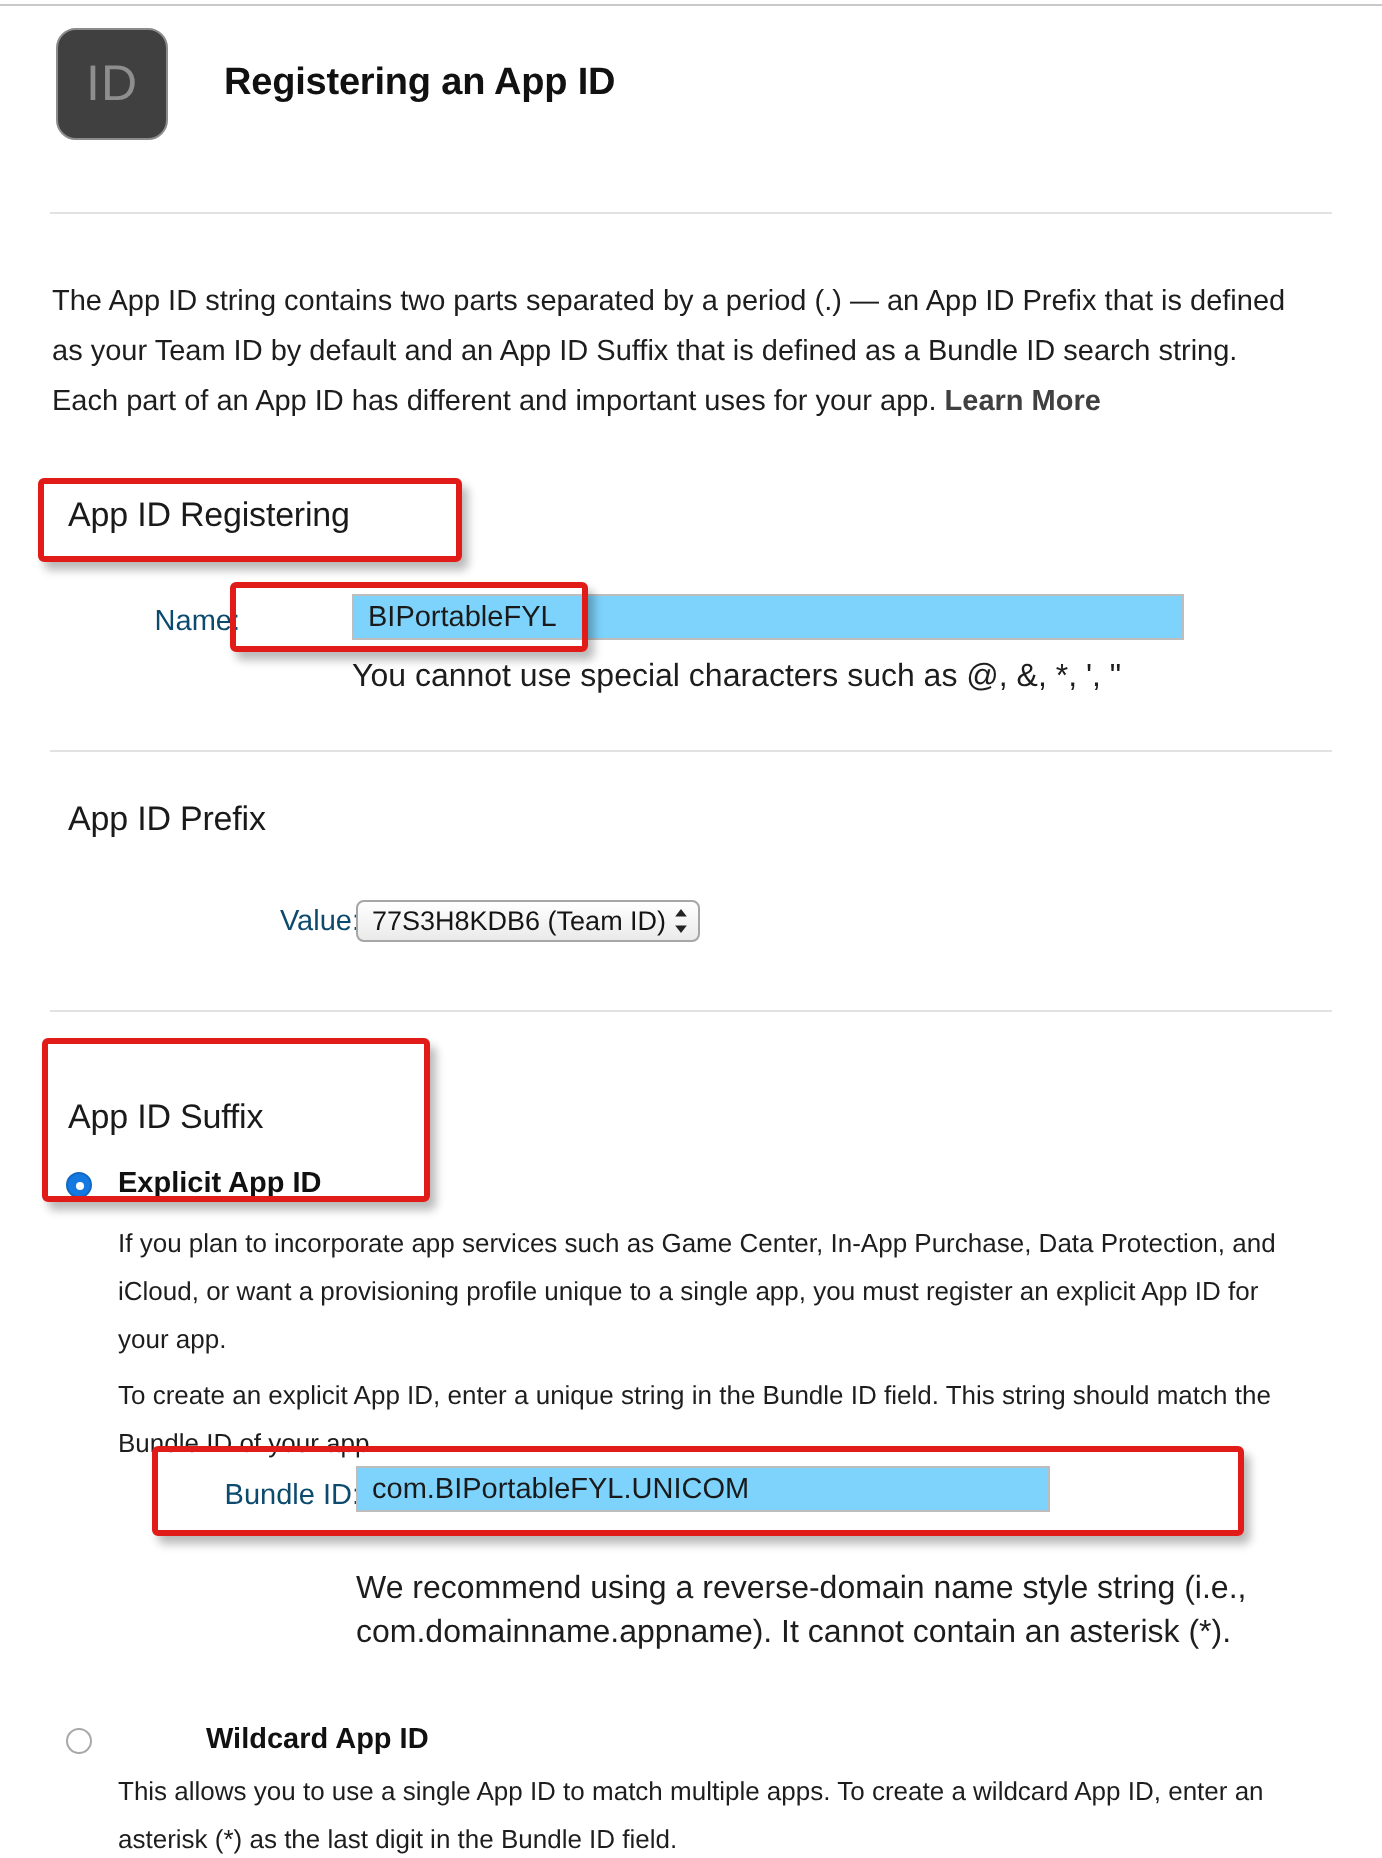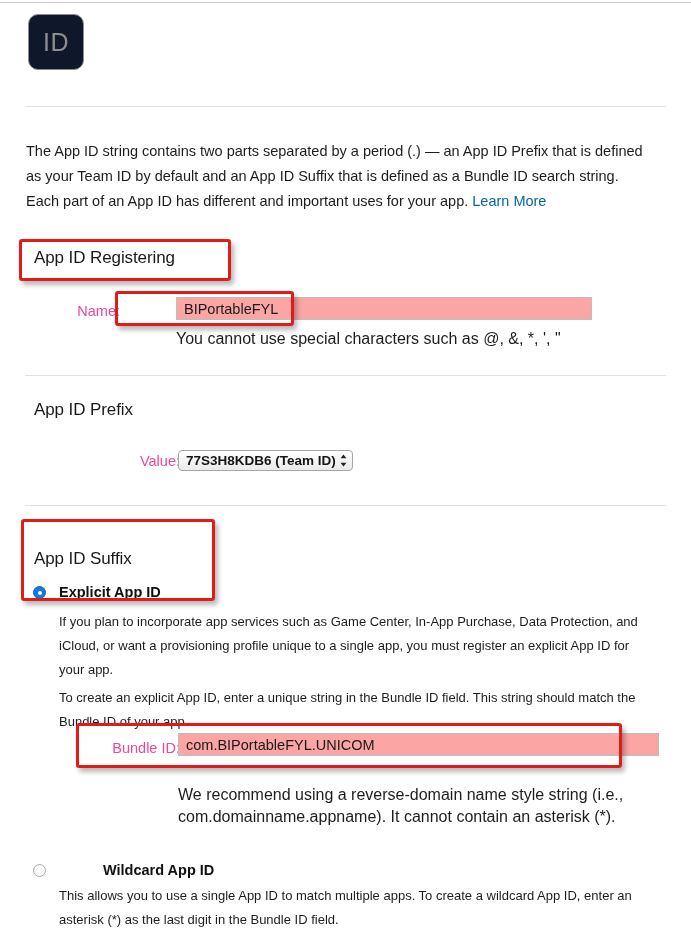--- a/index.html
+++ b/index.html
@@ -33,21 +33,21 @@
     align-items: center;
   }
   .id-badge {
     width: 56px; height: 56px;
     border: 1.6px solid #8c8c8c;
     border-radius: 10px;
     display: flex;
     align-items: center;
     justify-content: center;
     box-sizing: border-box;
-    background: #0f172a;
+    background: #404040;
   }
   .id-badge span {
     font-size: 25px;
     color: #8e8e8e;
     letter-spacing: 0.5px;
     font-family: "Liberation Sans", sans-serif;
   }
   .header-title {
     margin-left: 28px;
     font-size: 19px;
@@ -71,47 +71,48 @@
   
   .intro {
     position: absolute;
     left: 26px; top: 139px;
     width: 620px;
     font-size: 14.5px;
     line-height: 25px;
     color: #1d1d1d;
   }
   .intro a {
-    color: #0369a1;
+    color: #404040;
     text-decoration: none;
+    font-weight: bold;
   }
 
   
   .section-title {
     position: absolute;
     font-size: 17px;
     color: #1a1a1a;
     letter-spacing: -0.1px;
   }
   .section-title.t-desc   { left: 34px; top: 248px; }
   .section-title.t-prefix { left: 34px; top: 400px; }
   .section-title.t-suffix { left: 34px; top: 549px; }
 
   
   .form-label {
     position: absolute;
     font-size: 14.5px;
-    color: #ec4899;
+    color: #0c4a6e;
     text-align: right;
   }
   .text-input {
     position: absolute;
     box-sizing: border-box;
     border: 1px solid #bdbdbd;
-    background: #fca5a5;
+    background: #7dd3fc;
     font-family: "Liberation Sans", sans-serif;
     font-size: 14.5px;
     color: #1a1a1a;
     padding: 0 7px;
     outline: none;
     border-radius: 0;
   }
   .help-text {
     position: absolute;
     font-size: 16px;
@@ -133,34 +134,33 @@
     box-sizing: border-box;
     border: 1px solid #a6a6a6;
     border-radius: 4px;
     background: linear-gradient(#ffffff, #eaeaea);
     display: flex;
     align-items: center;
     padding: 0 5px 0 7px;
     font-size: 13.5px;
     color: #151515;
     white-space: nowrap;
-    font-weight: bold;
   }
   .select-arrows {
     margin-left: 4px;
     display: flex;
     flex-direction: column;
     line-height: 5px;
     font-size: 8px;
     color: #232323;
   }
 
   
   .lbl-bundle  { left: 60px; top: 740px; width: 120px; }
-  .in-bundle   { left: 178px; top: 733px; width: 481px; height: 23px; }
+  .in-bundle   { left: 178px; top: 733px; width: 347px; height: 23px; }
   .help-bundle { left: 178px; top: 784px; width: 470px; }
 
   
   .radio-row {
     position: absolute;
     display: flex;
     align-items: flex-start;
     justify-content: flex-end;
   }
   .radio {
@@ -224,20 +224,21 @@
 </style>
 </head>
 <body>
 
 <div class="top-rule"></div>
 
 <div class="header">
   <div class="id-badge">
     <span>ID</span>
   </div>
+  <div class="header-title">Registering an App ID</div>
 </div>
 
 <div class="divider d1"></div>
 
 <div class="intro">
   <span>The App ID string contains two parts separated by a period (.) — an App ID Prefix that is defined as your Team ID by default and an App ID Suffix that is defined as a Bundle ID search string. Each part of an App ID has different and important uses for your app. </span><a href="#">Learn More</a>
 </div>
 
 <div class="section-title t-desc">App ID Registering</div>
 

